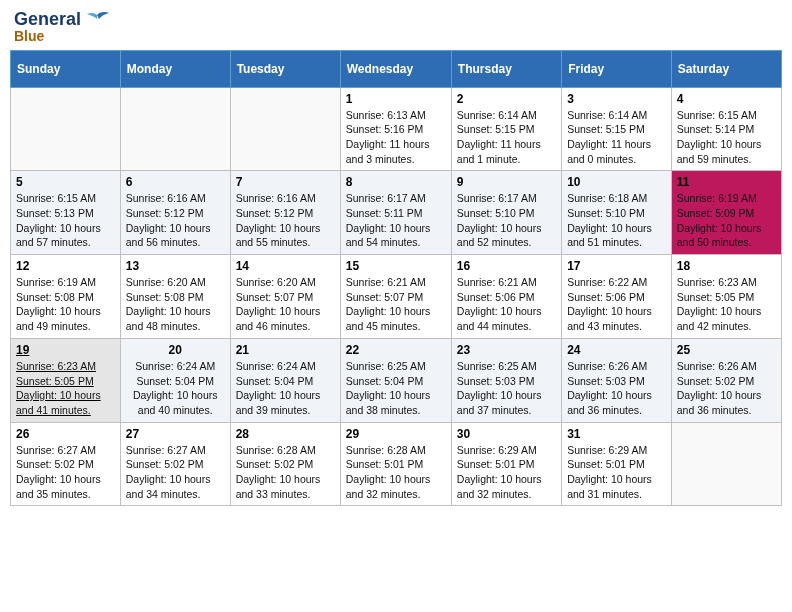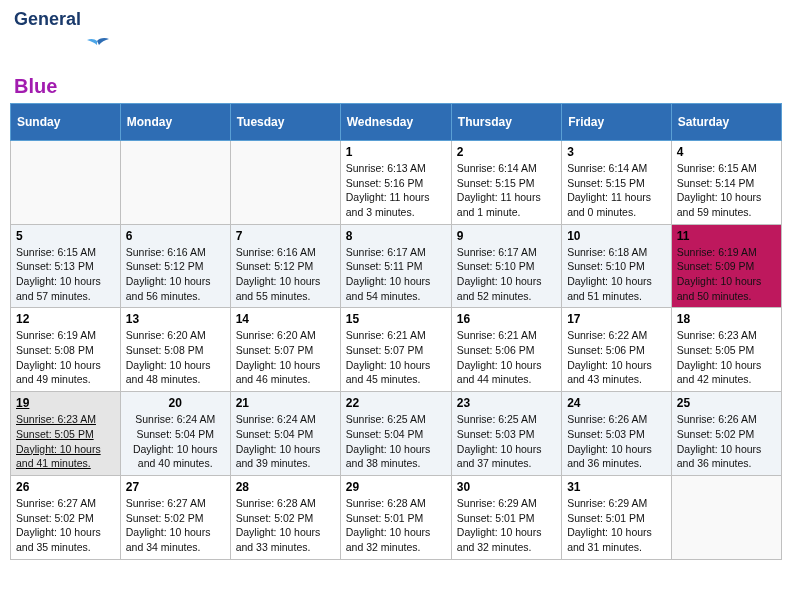--- a/index.html
+++ b/index.html
@@ -78,23 +78,23 @@
     td.empty-cell {
       background: #f9f9f9;
     }
   </style>
 </head>
 <body>
 
 <div class="header">
   <div class="logo">
     <div style="display:flex; align-items:center;">
-      <div style="display:flex; flex-direction:column; line-height:1.05;gap:47px;">
+      <div style="display:flex; flex-direction:column; line-height:1.05;">
         <span style="font-size:18px; font-weight:bold; color:#1a3a6b;">General</span>
-        <span style="font-size:20px; font-weight:bold; color:#a21caf;">Blue</span>
+        <span style="font-size:14px; font-weight:bold; color:#a16207;">Blue</span>
       </div>
       <svg width="28" height="22" viewBox="0 0 28 22" style="margin-left:2px; margin-top:-10px;">
         <path d="M14 4 C16 1, 22 0, 26 2 C22 3, 18 5, 16 8 Z" fill="#2e6db4"></path>
         <path d="M14 4 C12 2, 8 1, 4 3 C8 4, 12 6, 14 8 Z" fill="#4da6e8"></path>
       </svg>
     </div>
   </div>
   <div class="title-area">
     <div class="month-title"></div>
     <div class="location"></div>

